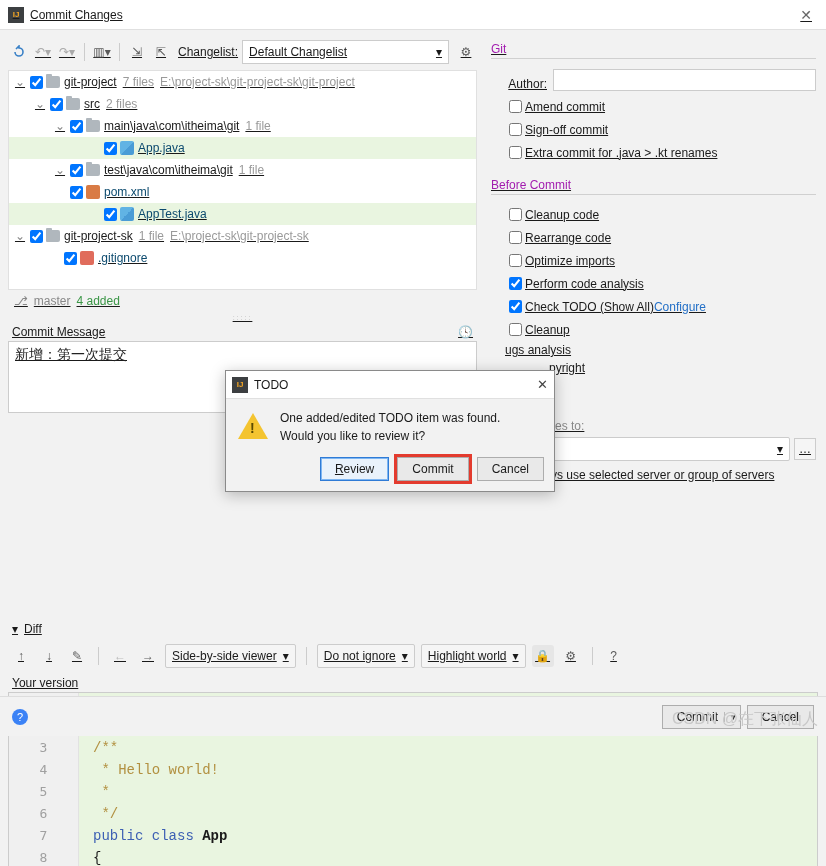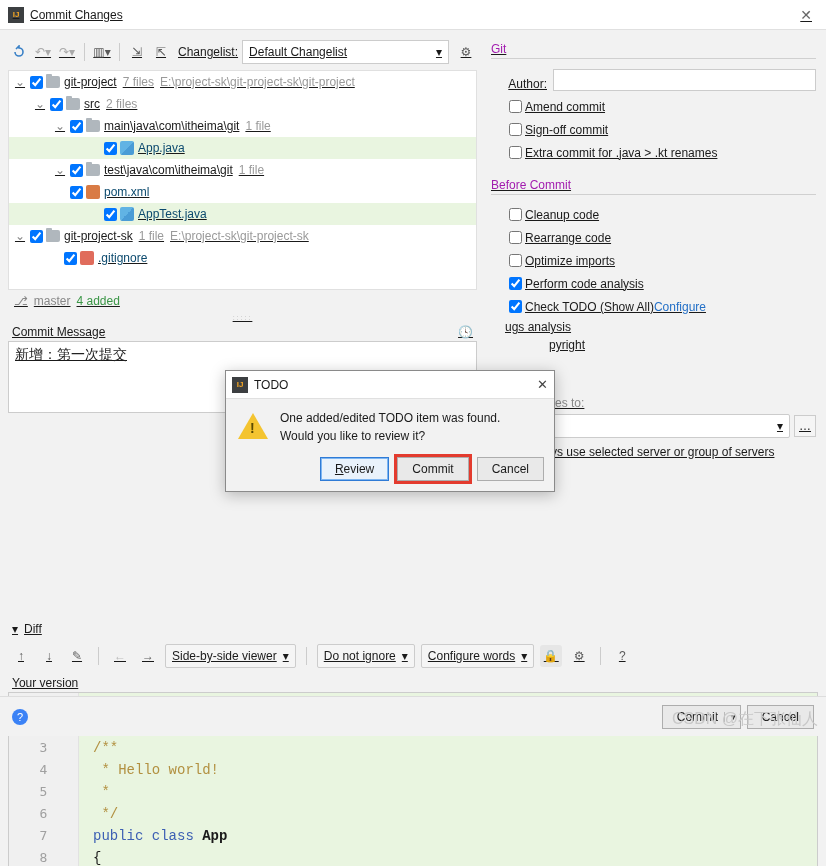--- a/index.html
+++ b/index.html
@@ -238,20 +238,24 @@
         </div>
       <div class="ck-row">
           <input type="checkbox" class="ck" checked="" style="">
           <span>Perform code analysis</span>
         </div>
       <div class="ck-row">
           <input type="checkbox" class="ck" checked="" style="">
           <span>Check TODO (Show All)</span> 
           <a class="link">Configure</a>
         </div>
+      <div class="ck-row">
+          <input type="checkbox" class="ck" style="">
+          <span>Cleanup</span>
+        </div>
       <div class="ck-row" style="">
           <span>ugs analysis</span>
         </div>
       <div class="ck-row" style="margin-left:58px">
           <span>pyright</span>
         </div>
 
       <div style="height:40px"></div>
       <div style="margin-left:14px; color:#888">Upload files to:</div>
       <div class="upload-row">
@@ -282,21 +286,21 @@
     <div class="cmb">
         <span>Side-by-side viewer</span>
         <span>▾</span>
       </div>
     <div class="sep"></div>
     <div class="cmb">
         <span>Do not ignore</span>
         <span>▾</span>
       </div>
     <div class="cmb">
-        <span>Configure words</span>
+        <span>Highlight world</span>
         <span>▾</span>
       </div>
     <div class="tb-btn" style="background:#e6e6e6">🔒</div>
     <div class="tb-btn">⚙</div>
     <div class="sep"></div>
     <div class="tb-btn">?</div>
   </div>
   <div class="yv">Your version</div>
 
   <div class="code-area">

